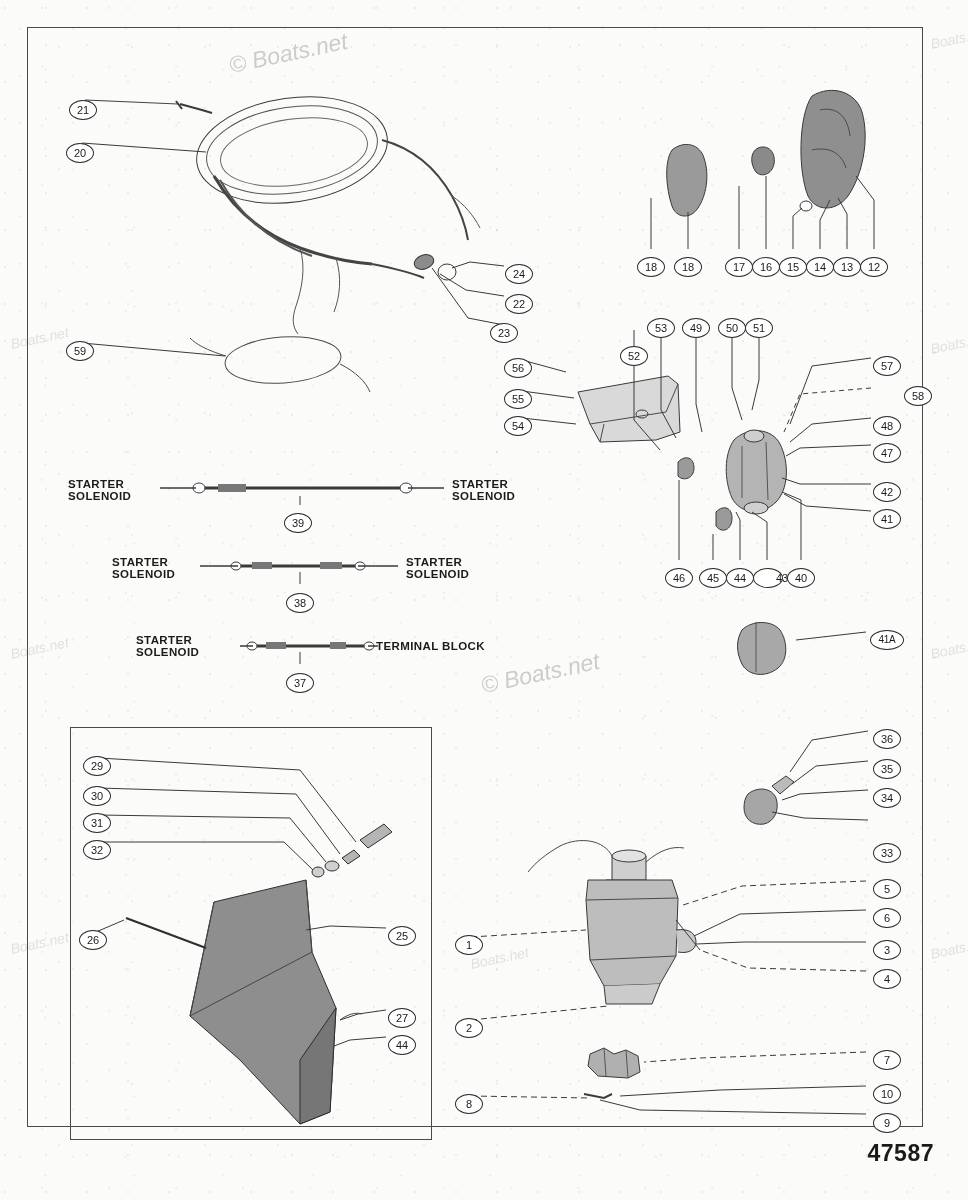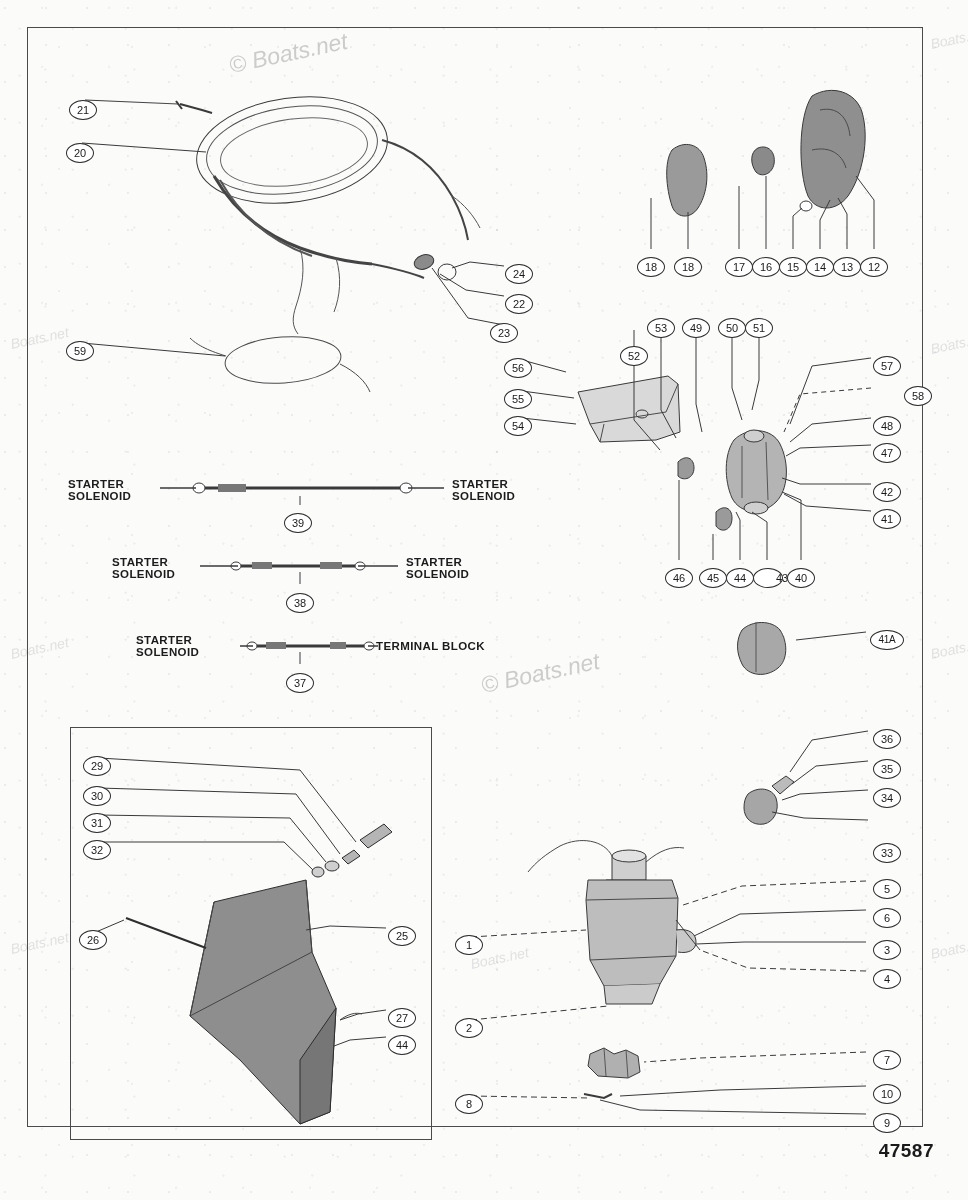--- a/index.html
+++ b/index.html
@@ -91,21 +91,21 @@
     transform: rotate(-12deg);
     pointer-events: none;
     user-select: none;
   }
   .wm.small { font-size: 14px; color: rgba(130,130,130,.22); }
   .wm.big { font-size: 23px; color: rgba(110,110,110,.33); }
   #figure-number {
     position: absolute;
     right: 34px;
     top: 1140px;
-    font-size: 19px;
+    font-size: 23px;
     font-weight: bold;
     color: #1a1a1a;
     letter-spacing: .5px;
   }
 </style>
 </head>
 <body>
 
 <div id="page">
 

